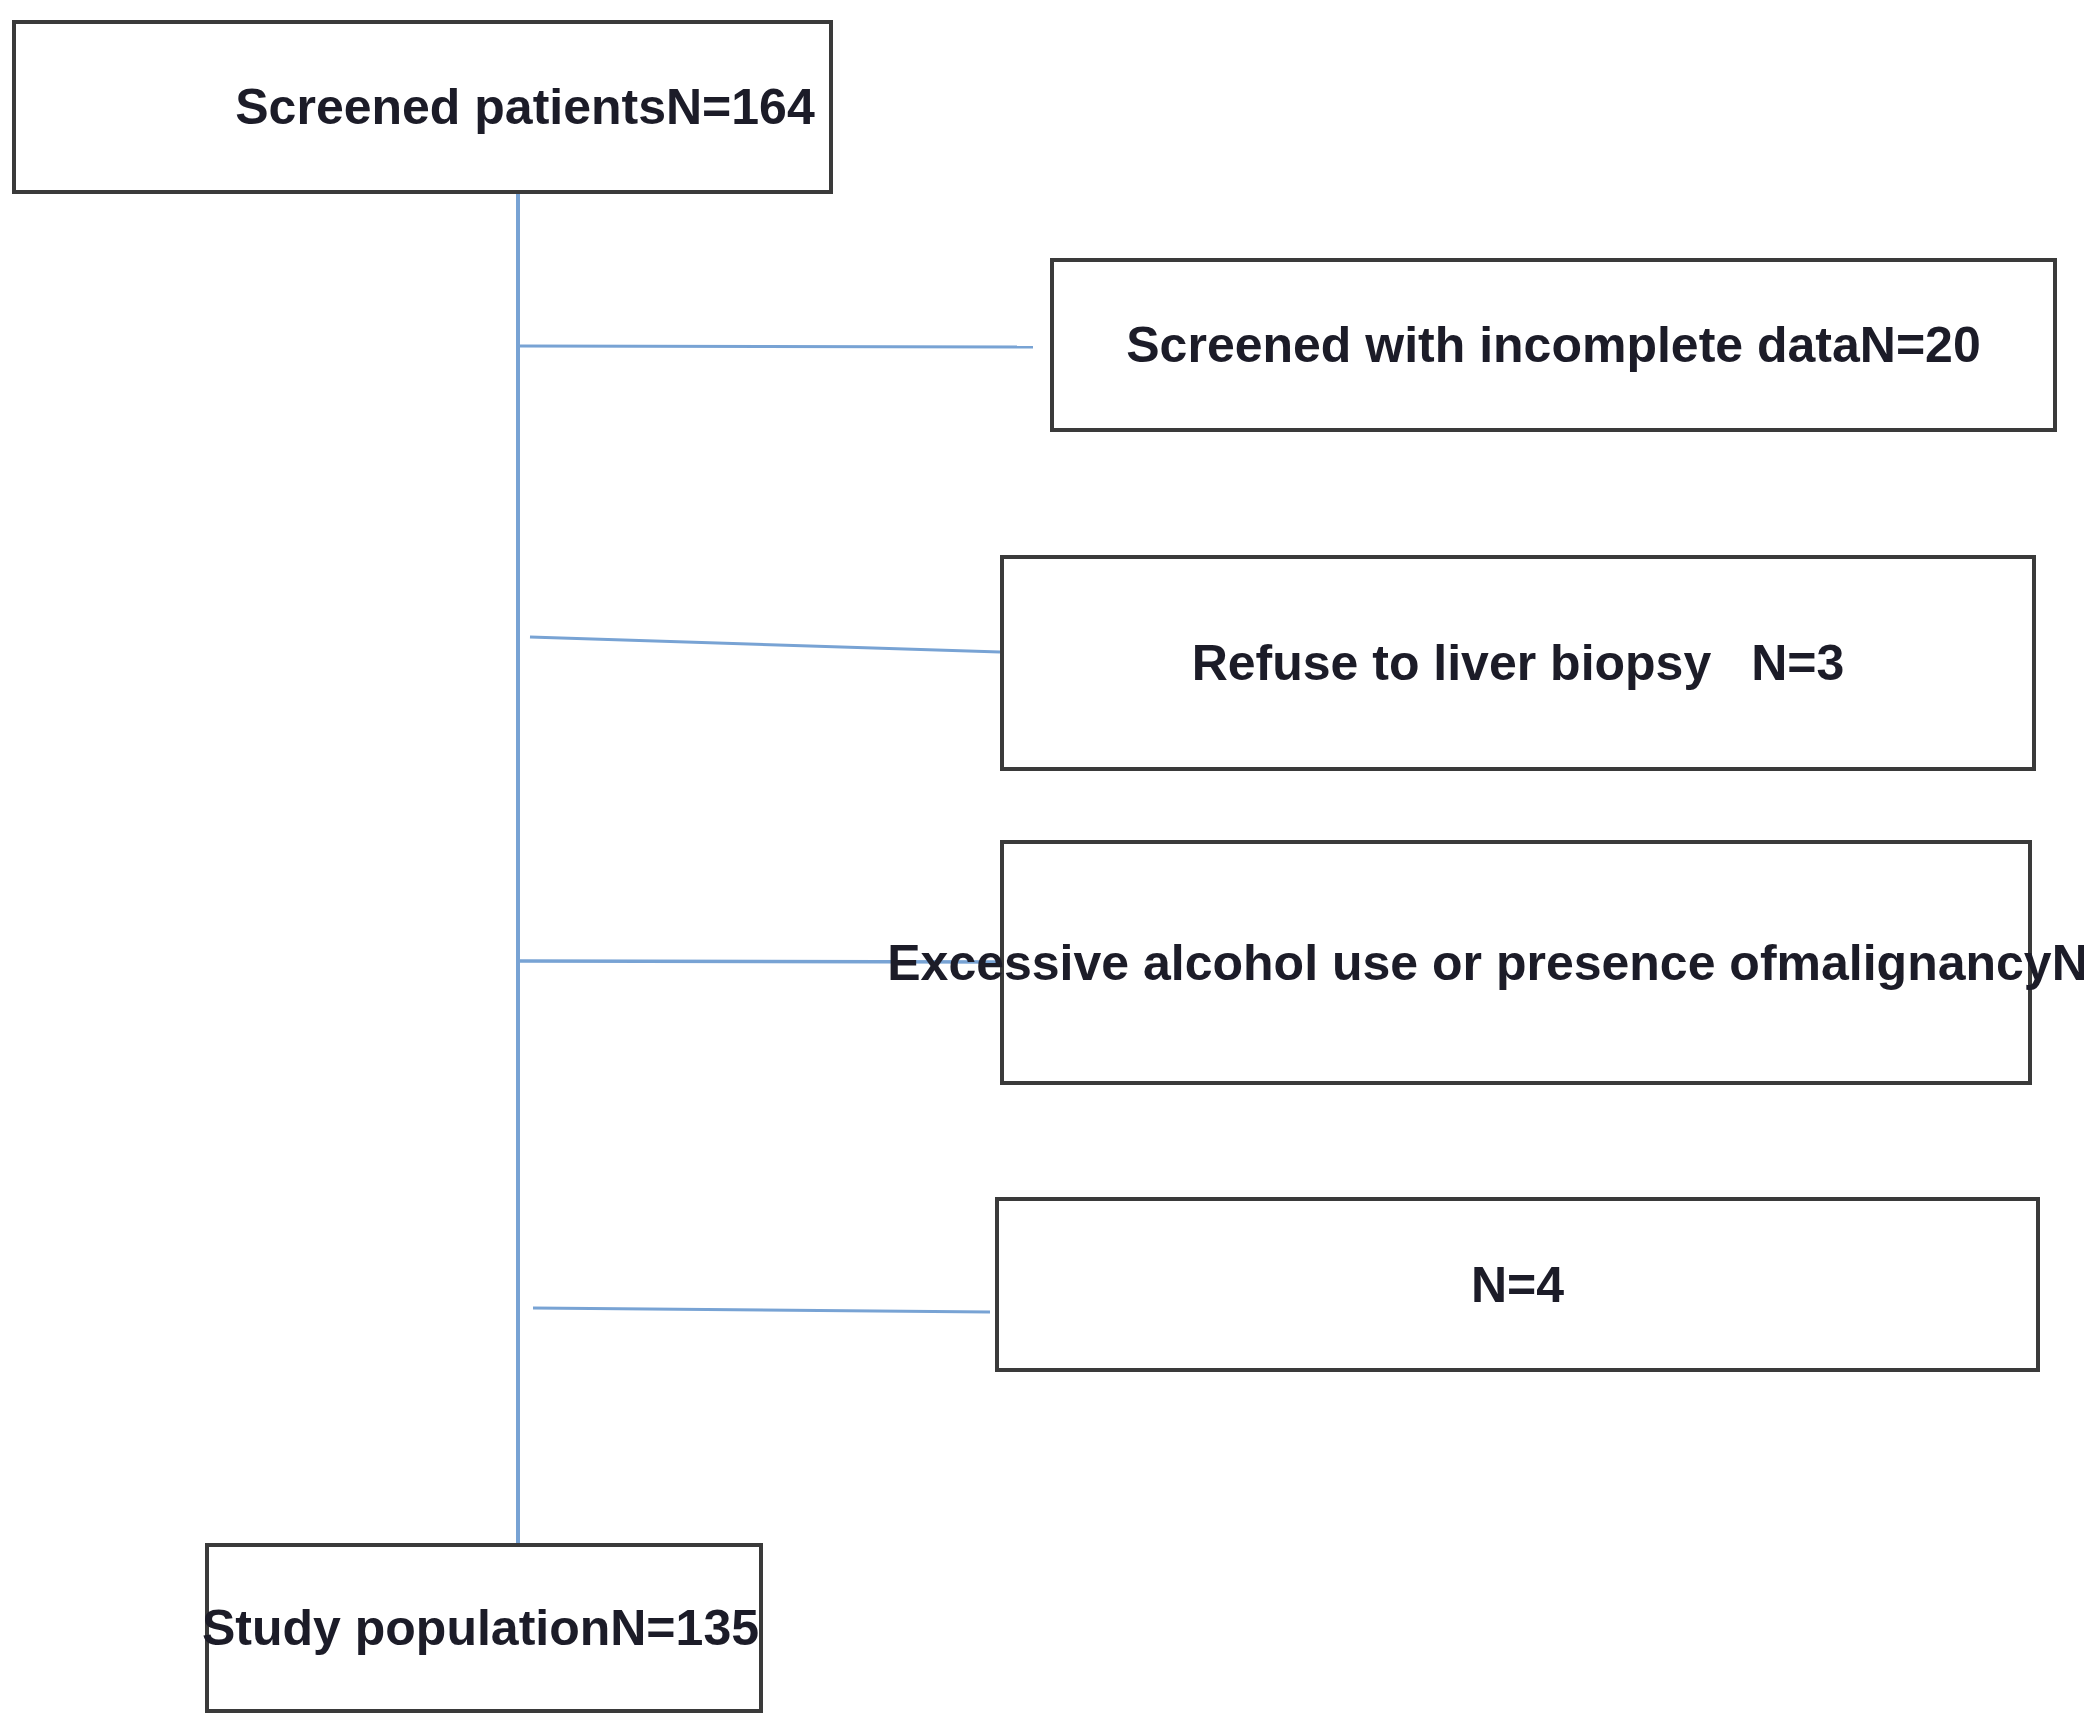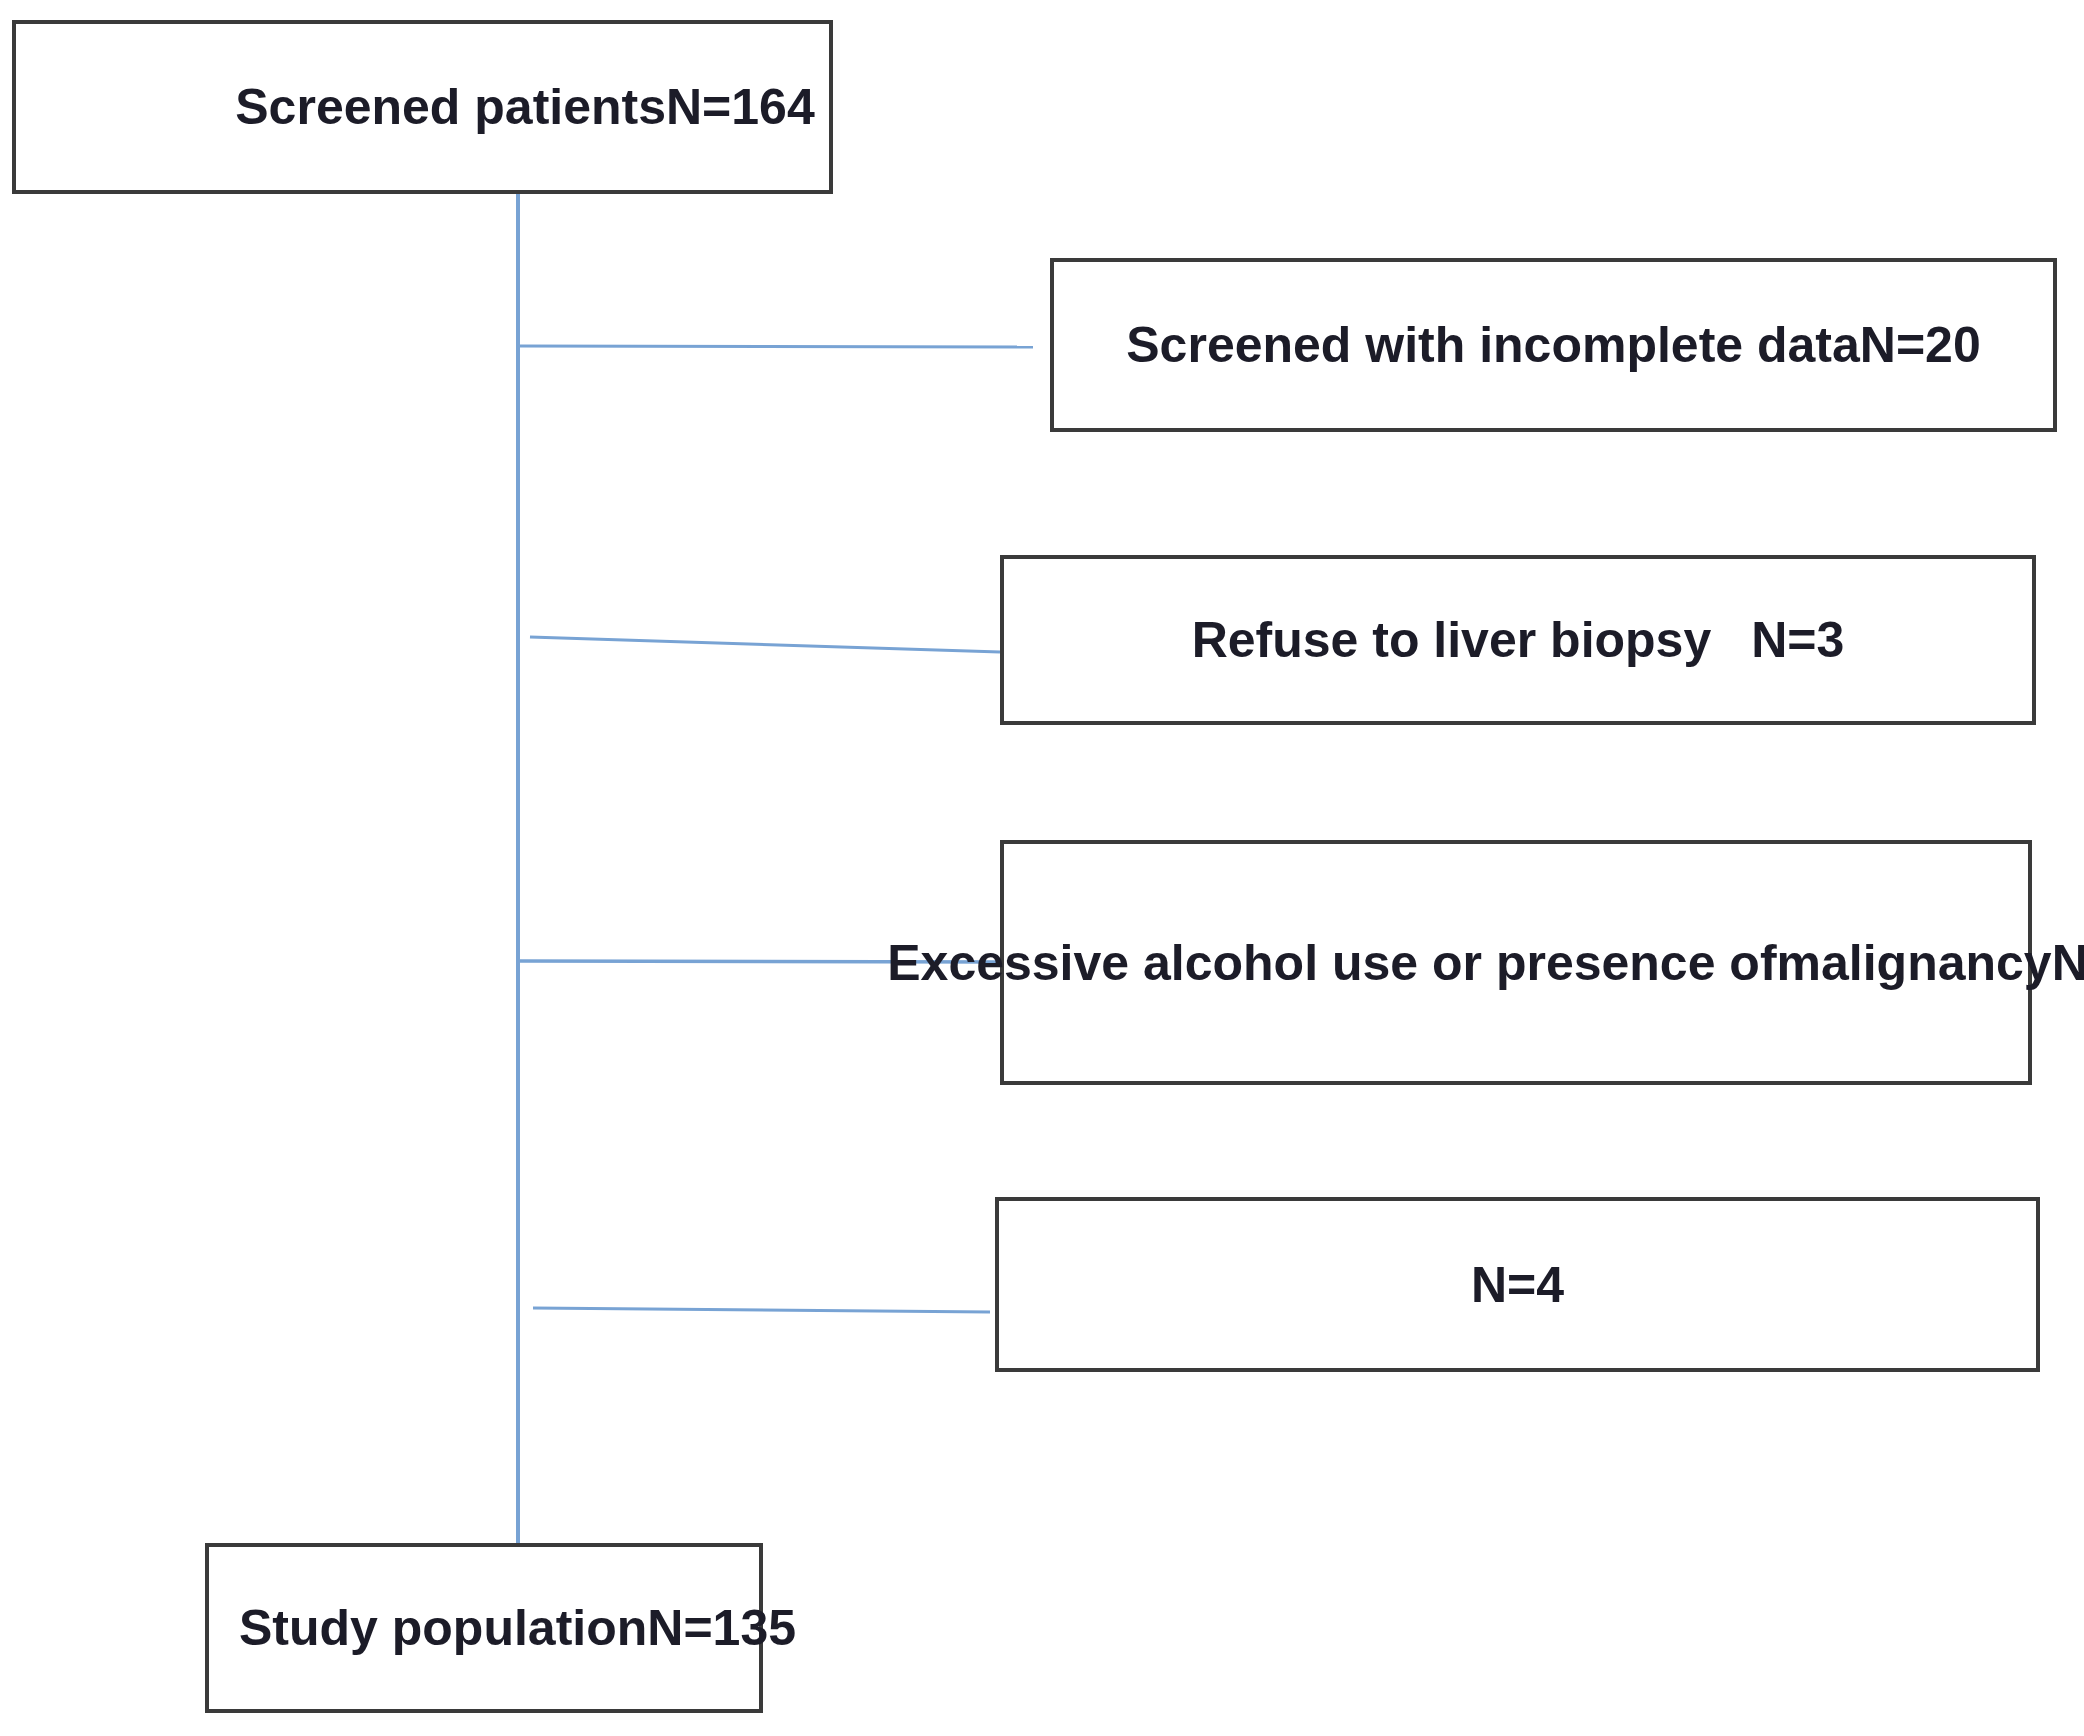--- a/index.html
+++ b/index.html
@@ -30,24 +30,24 @@
     font-size: 50px;
     font-weight: 600;
     line-height: 70px;
     color: var(--text-color, #1c1c28);
     white-space: nowrap;
     text-align: center;
   }
   
   #box-screened   { left: 12px;   top: 20px;   width: 821px;  height: 174px; padding-left: 205px; }
   #box-incomplete { left: 1050px; top: 258px;  width: 1007px; height: 174px; }
-  #box-refuse     { left: 1000px; top: 555px;  width: 1036px; height: 170px; gap: 40px; }
+  #box-refuse     { left: 1000px; top: 555px;  width: 1036px; height: 216px; gap: 40px; }
   #box-alcohol    { left: 1000px; top: 840px;  width: 1032px; height: 245px; }
   #box-nafld      { left: 995px;  top: 1197px; width: 1045px; height: 175px; }
-  #box-study      { left: 205px;  top: 1543px; width: 558px;  height: 170px; padding-left: 67px; }
+  #box-study      { left: 205px;  top: 1543px; width: 558px;  height: 170px; padding-left: 67px; justify-content: flex-end; }
 
   #connector-svg {
     position: absolute;
     left: 0;
     top: 0;
     z-index: 1;
   }
 </style>
 </head>
 <body>

